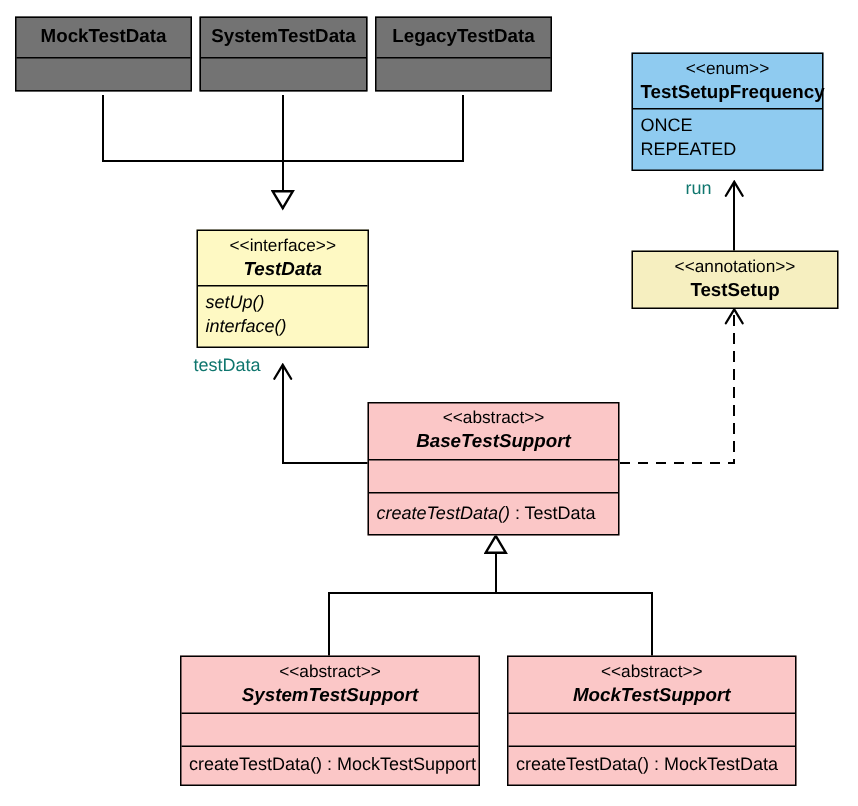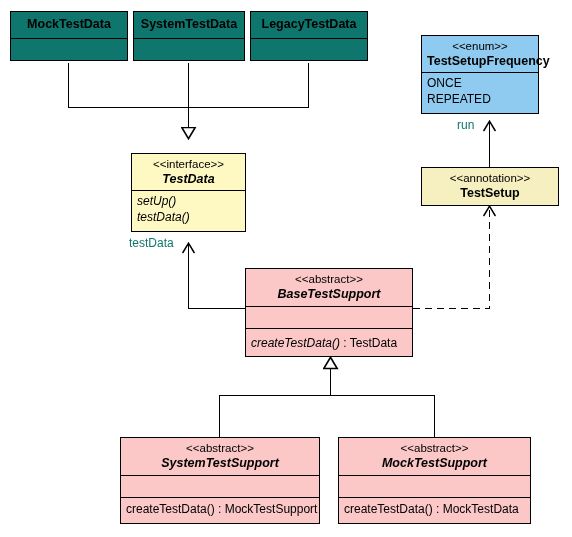--- a/index.html
+++ b/index.html
@@ -64,21 +64,21 @@
     color: #000;
     text-align: left;
   }
   .members div { white-space: nowrap; }
   .members.it div { font-style: italic; }
   .mix { font-size: 12px; color:#000; white-space: nowrap; }
   .mix i { font-style: italic; }
   .empty-comp { height: 22px; }
 
   
-  .green  { background: #0f766e; }
+  .green  { background: #737373; }
   .blue   { background: #8fcbf0; }
   .yellow { background: #f6efc0; }
   .pink   { background: #fbc7c7; }
   .grey   { background: #fef9c3; }
 
   
   .elabel {
     position: absolute;
     font-size: 12px;
     color: #0f766e;
@@ -137,21 +137,21 @@
     <div class="compartment empty-comp"></div>
   </div>
 
   <div class="node green" style="left:133px; top:11px; width:112px;">
     <div class="compartment hdr" style="height:26px; display:flex; align-items:center; justify-content:center;">
       <span class="cname">SystemTestData</span>
     </div>
     <div class="compartment empty-comp"></div>
   </div>
 
-  <div class="node blue" style="left:421px; top:35px; width:118px;">
+  <div class="node blue" style="left:421px; top:35px; width:128px;">
     <div class="compartment hdr" style="padding-top:4px; padding-bottom:4px;">
       <div class="stereo">&lt;&lt;enum&gt;&gt;</div>
       <div class="cname">TestSetupFrequency</div>
     </div>
     <div class="compartment members" style="padding-top:3px; padding-bottom:5px;">
       <div>ONCE</div>
       <div>REPEATED</div>
     </div>
   </div>
 
@@ -162,21 +162,21 @@
     </div>
   </div>
 
   <div class="node grey" style="left:131px; top:153px; width:115px;">
     <div class="compartment hdr" style="padding-top:4px; padding-bottom:4px;">
       <div class="stereo">&lt;&lt;interface&gt;&gt;</div>
       <div class="cname it">TestData</div>
     </div>
     <div class="compartment members it" style="padding-top:3px; padding-bottom:5px;">
       <div>setUp()</div>
-      <div>testData()</div>
+      <div>interface()</div>
     </div>
   </div>
 
   <div class="node pink" style="left:245px; top:268px; width:168px;">
     <div class="compartment hdr" style="padding-top:4px; padding-bottom:5px;">
       <div class="stereo">&lt;&lt;abstract&gt;&gt;</div>
       <div class="cname it">BaseTestSupport</div>
     </div>
     <div class="compartment" style="height:22px;"></div>
     <div class="compartment" style="padding-top:4px; padding-bottom:5px;">

